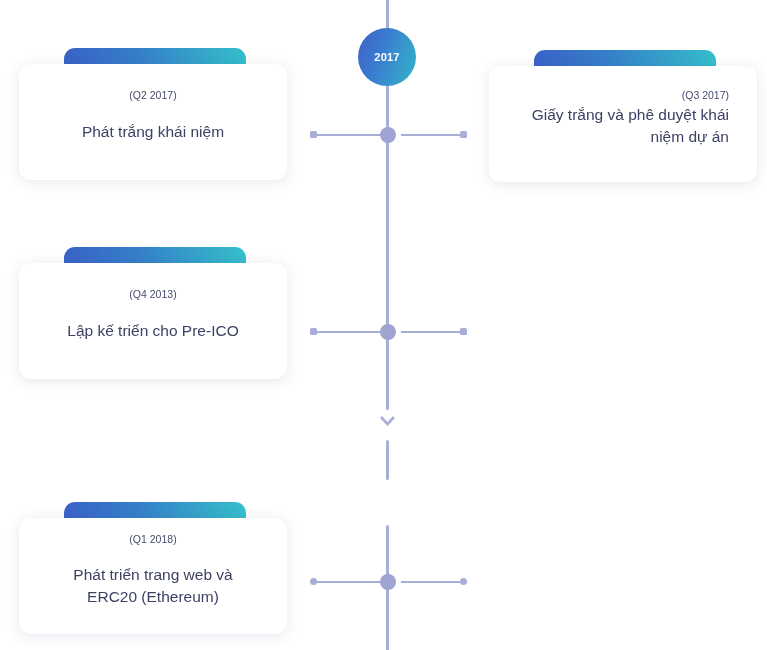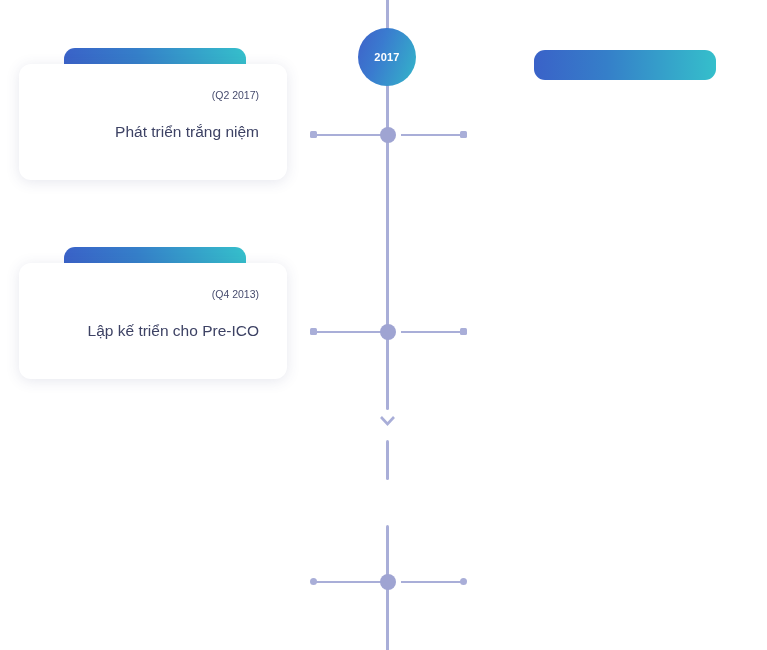--- a/index.html
+++ b/index.html
@@ -142,21 +142,21 @@
   }
   .milestone .headline {
     font-size: 15.5px;
     color: #3d4264;
     line-height: 1.38;
     font-weight: normal;
     margin: 0;
   }
 
   .milestone.align-right .card { text-align: right; }
-  .milestone.align-left  .card { text-align: right; gap: 16px; }
+  .milestone.align-left  .card { text-align: center; gap: 16px; }
 
   .ms-q2-2017 { left: 19px;  top: 48px; }
   .ms-q3-2017 { left: 489px; top: 50px; }
   .ms-q4-2017 { left: 19px;  top: 247px; }
   .ms-q1-2018 { left: 19px;  top: 502px; }
 </style>
 </head>
 <body>
 
 <div id="timeline-root">
@@ -198,30 +198,41 @@
     <div class="conn-line left"></div>
     <div class="conn-dot"></div>
     <div class="conn-line right"></div>
     <div class="conn-cap cap-right"></div>
   </div>
 
   <div class="milestone align-left ms-q2-2017">
     <div class="accent-bar"></div>
     <div class="card">
       <div class="quarter">(Q2 2017)</div>
-      <div class="headline">Phát triển trắng niệm</div>
+      <div class="headline">Phát trắng khái niệm</div>
     </div>
   </div>
 
   <div class="milestone align-right ms-q3-2017">
     <div class="accent-bar"></div>
+    <div class="card">
+      <div class="quarter">(Q3 2017)</div>
+      <div class="headline">Giấy trắng và phê duyệt khái niệm dự án</div>
+    </div>
   </div>
 
   <div class="milestone align-left ms-q4-2017">
     <div class="accent-bar"></div>
     <div class="card">
       <div class="quarter">(Q4 2013)</div>
       <div class="headline">Lập kế triển cho Pre-ICO</div>
     </div>
   </div>
 
+  <div class="milestone align-left ms-q1-2018">
+    <div class="accent-bar"></div>
+    <div class="card">
+      <div class="quarter">(Q1 2018)</div>
+      <div class="headline">Phát triển trang web và ERC20 (Ethereum)</div>
+    </div>
+  </div>
 
 </div>
 
 </body></html>

